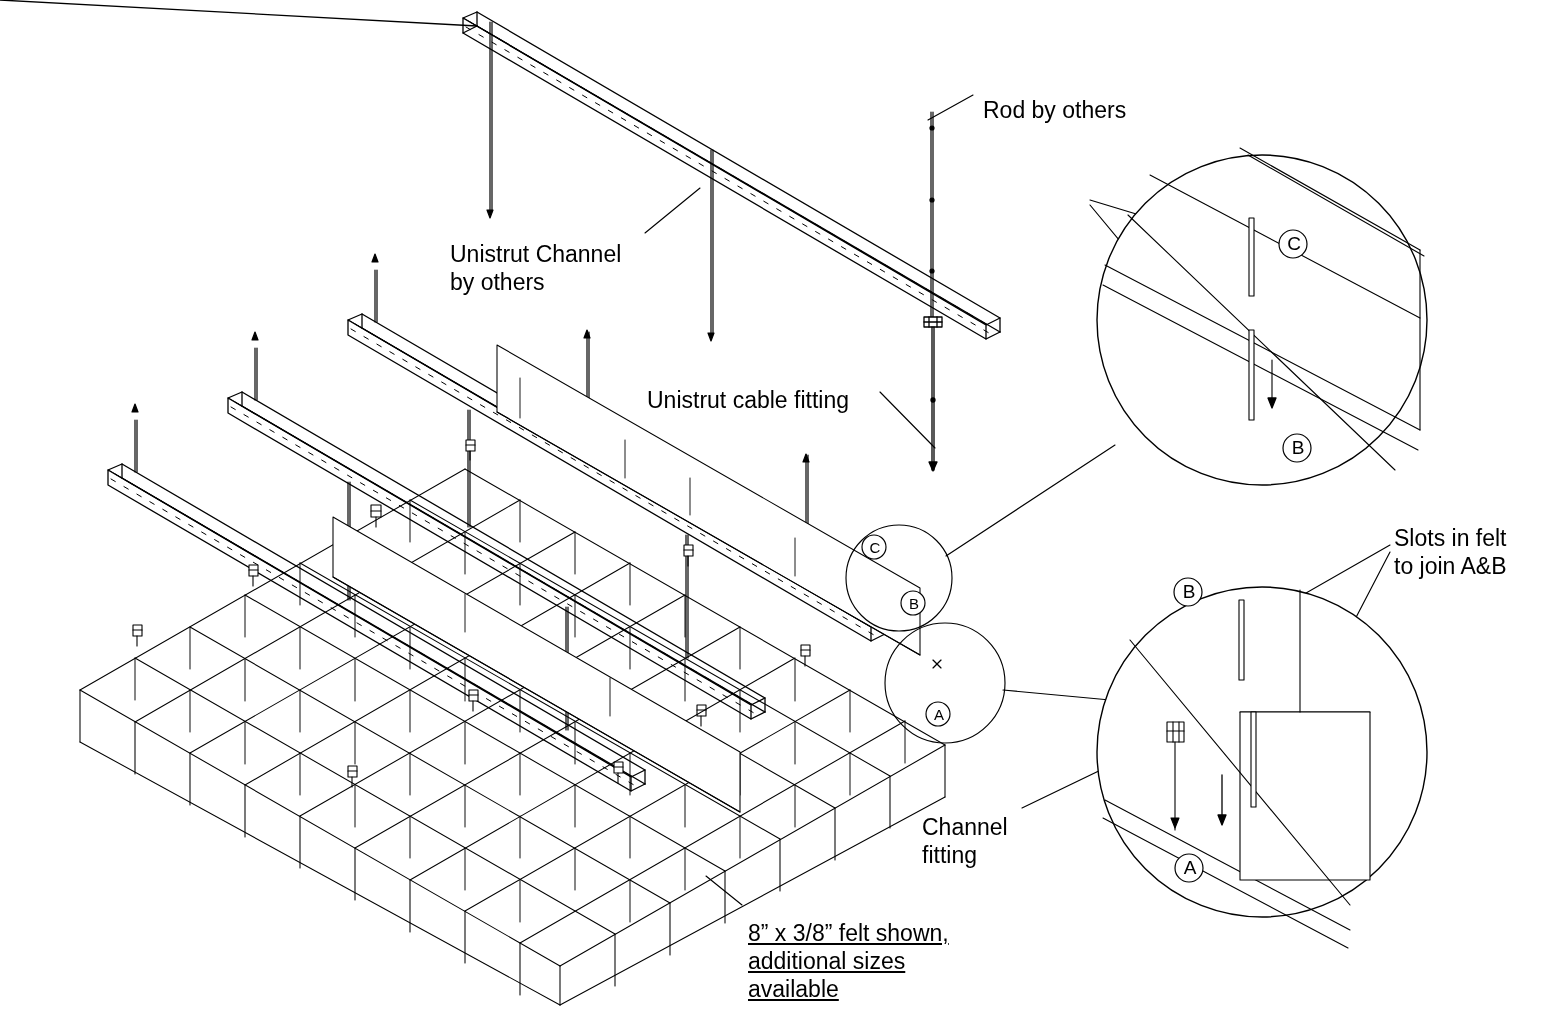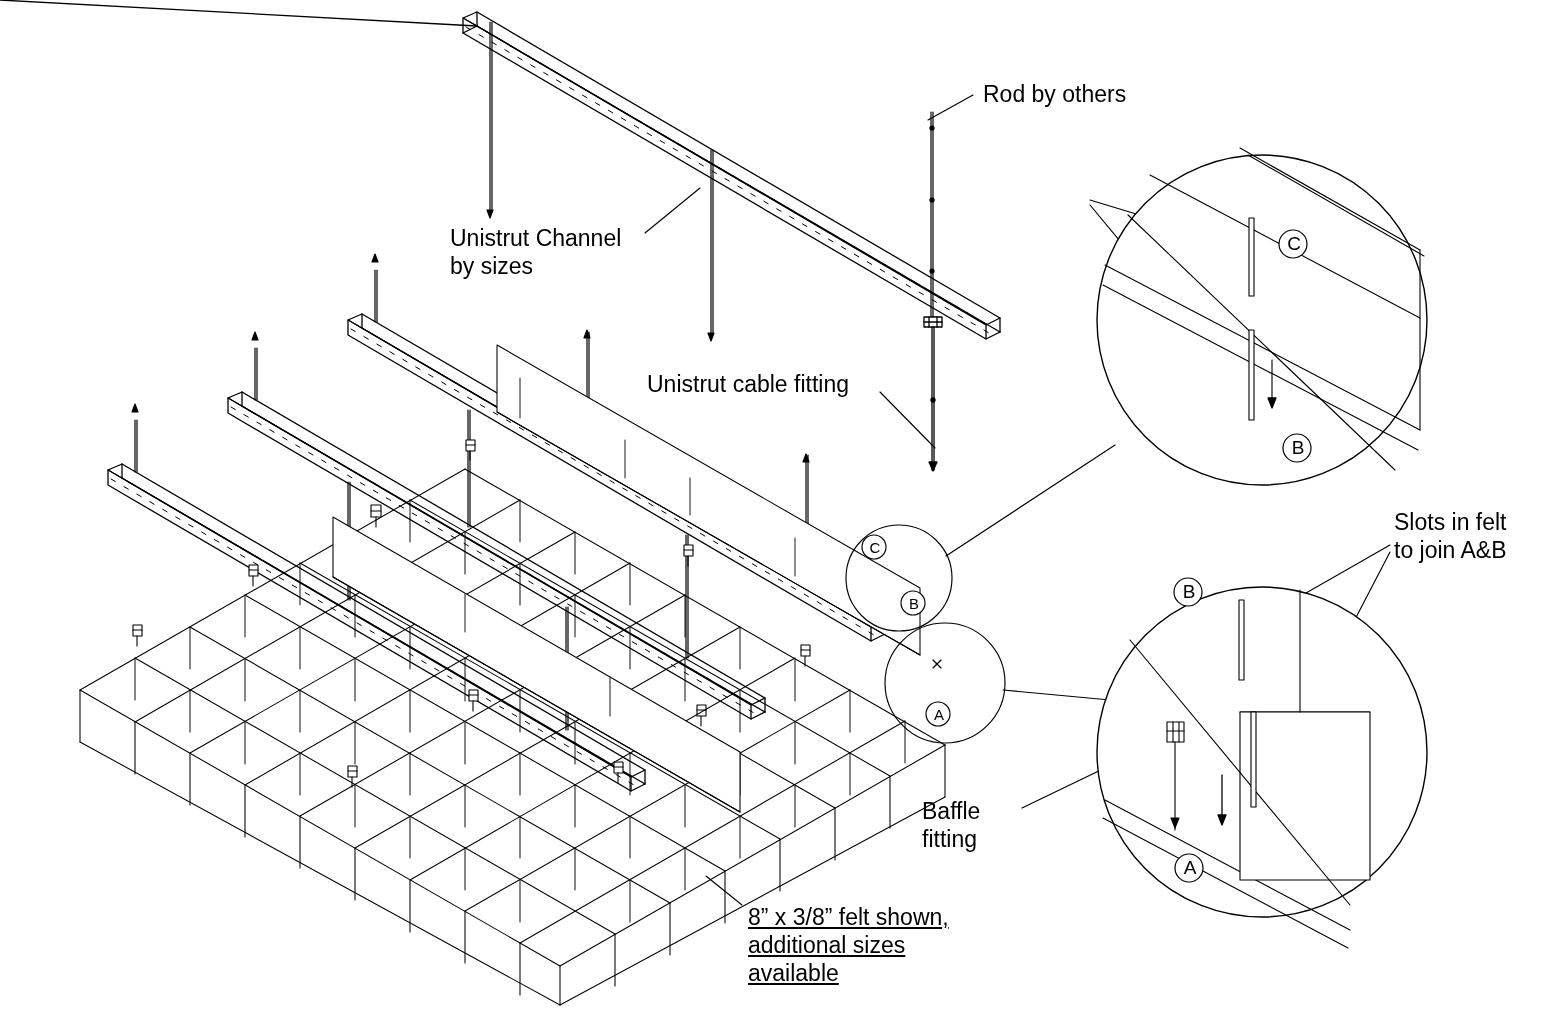--- a/index.html
+++ b/index.html
@@ -22,20 +22,21 @@
     left: 0;
     top: 0;
   }
   .label {
     position: absolute;
     font-family: "Liberation Sans", sans-serif;
     font-size: 23px;
     color: #000000;
     line-height: 1.22;
     white-space: pre-line;
+    margin-top: 16px;
   }
   .callout-letter {
     position: absolute;
     font-family: "Liberation Sans", sans-serif;
     font-size: 15px;
     color: #000;
     text-align: center;
   }
   .callout-letter.big {
     font-size: 19px;
@@ -440,28 +441,28 @@
         </g>
       </g>
 
     </g>
   </svg>
 
   <div class="label" style="left:983px; top:80px;">Rod by others</div>
 
 
   <div class="label" style="left:450px; top:224px;">Unistrut Channel
-by sizes</div>
+by others</div>
 
   <div class="label" style="left:647px; top:370px;">Unistrut cable fitting</div>
 
   <div class="label" style="left:1394px; top:508px;">Slots in felt
 to join A&amp;B</div>
 
-  <div class="label" style="left:922px; top:797px;">Baffle
+  <div class="label" style="left:922px; top:797px;">Channel
 fitting</div>
 
   <div class="label" style="left:748px; top:903px;text-decoration:underline;">8” x 3/8” felt shown,
 additional sizes
 available</div>
 
   <div class="callout-letter" style="left:867px; top:539px; width:16px;">C</div>
   <div class="callout-letter" style="left:906px; top:595px; width:16px;">B</div>
   <div class="callout-letter" style="left:931px; top:706px; width:16px;">A</div>
 

